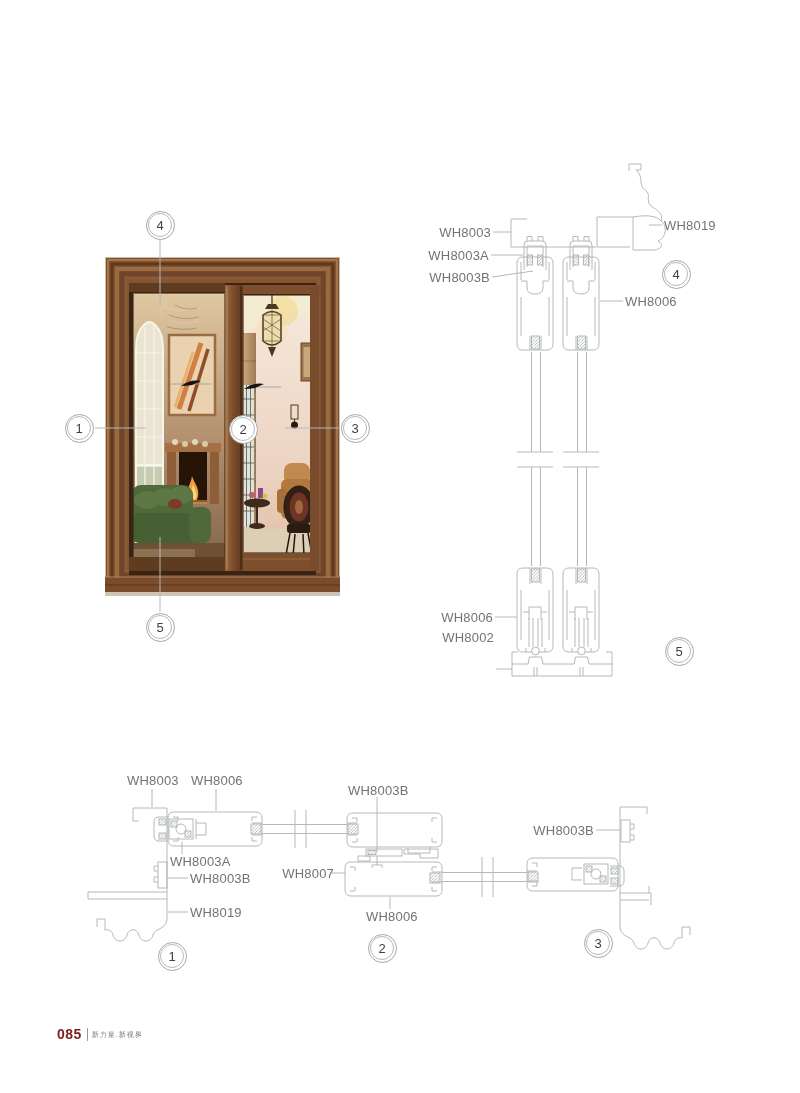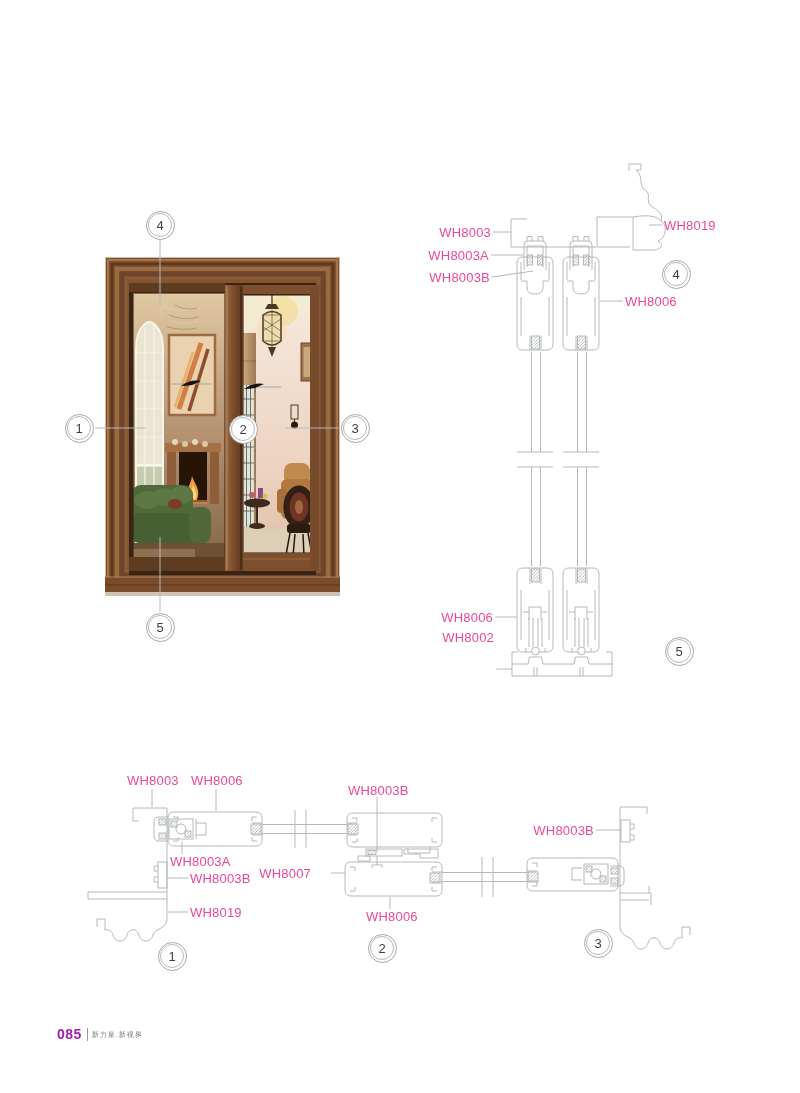--- a/index.html
+++ b/index.html
@@ -4,35 +4,35 @@
 <style>
   html,body{margin:0;padding:0;background:#e8e8e8;}
   .page{
     position:relative;width:800px;height:1093px;margin:0 auto;
     background:#ffffff;overflow:hidden;
     font-family:"Liberation Sans",sans-serif;
   }
   .overlay{position:absolute;left:0;top:0;z-index:20;pointer-events:none;}
   .door-photo{position:absolute;left:105px;top:257px;width:235px;height:341px;z-index:10;}
   .lbl{
-    position:absolute;font-size:13px;color:#ec4899;letter-spacing:.2px;
+    position:absolute;font-size:13px;color:#737373;letter-spacing:.2px;
     white-space:nowrap;z-index:30;line-height:14px;
   }
   .lbl.r{transform:translateX(-100%);}
   .callout{
     position:absolute;width:29px;height:29px;border-radius:50%;
     border:1px solid #a3a8ab;background:#fff;box-sizing:border-box;
     display:flex;align-items:center;justify-content:center;z-index:40;
   }
   .callout::after{
     content:"";position:absolute;inset:1.5px;border:1px solid #b4b9bc;border-radius:50%;
   }
   .callout span{font-size:13px;color:#3e4144;position:relative;z-index:2;}
   .footer{position:absolute;left:57px;top:1026px;display:flex;align-items:center;z-index:30;}
-  .footer .num{font-size:14px;font-weight:bold;color:#a21caf;letter-spacing:.5px;}
+  .footer .num{font-size:14px;font-weight:bold;color:#7f1d1d;letter-spacing:.5px;}
   .footer .divider{width:1px;height:13px;background:#9a9a9a;margin:0 4px 0 5px;}
   .footer .tagline{font-size:7px;color:#777;letter-spacing:1px;padding-top:2px;}
 </style>
 </head>
 <body>
 
 <div class="page">
 
   <div class="door-photo">
     <svg width="235" height="341" viewBox="0 0 235 341">
@@ -372,21 +372,21 @@
   <div class="lbl" style="left:664px;top:219px">WH8019</div>
   <div class="lbl" style="left:625px;top:295px">WH8006</div>
   <div class="lbl r" style="left:493px;top:611px">WH8006</div>
   <div class="lbl r" style="left:494px;top:631px">WH8002</div>
 
   <div class="lbl" style="left:127px;top:774px">WH8003</div>
   <div class="lbl" style="left:191px;top:774px">WH8006</div>
   <div class="lbl" style="left:170px;top:855px">WH8003A</div>
   <div class="lbl" style="left:190px;top:872px">WH8003B</div>
   <div class="lbl" style="left:190px;top:906px">WH8019</div>
-  <div class="lbl r" style="left:311px;top:867px">WH8007</div>
+  <div class="lbl r" style="left:334px;top:867px">WH8007</div>
   <div class="lbl" style="left:348px;top:784px">WH8003B</div>
   <div class="lbl" style="left:366px;top:910px">WH8006</div>
   <div class="lbl r" style="left:594px;top:824px">WH8003B</div>
 
   <div class="footer">
     <span class="num">085</span>
     <span class="divider"></span>
     <span class="tagline">新力量.新视界</span>
   </div>
 

